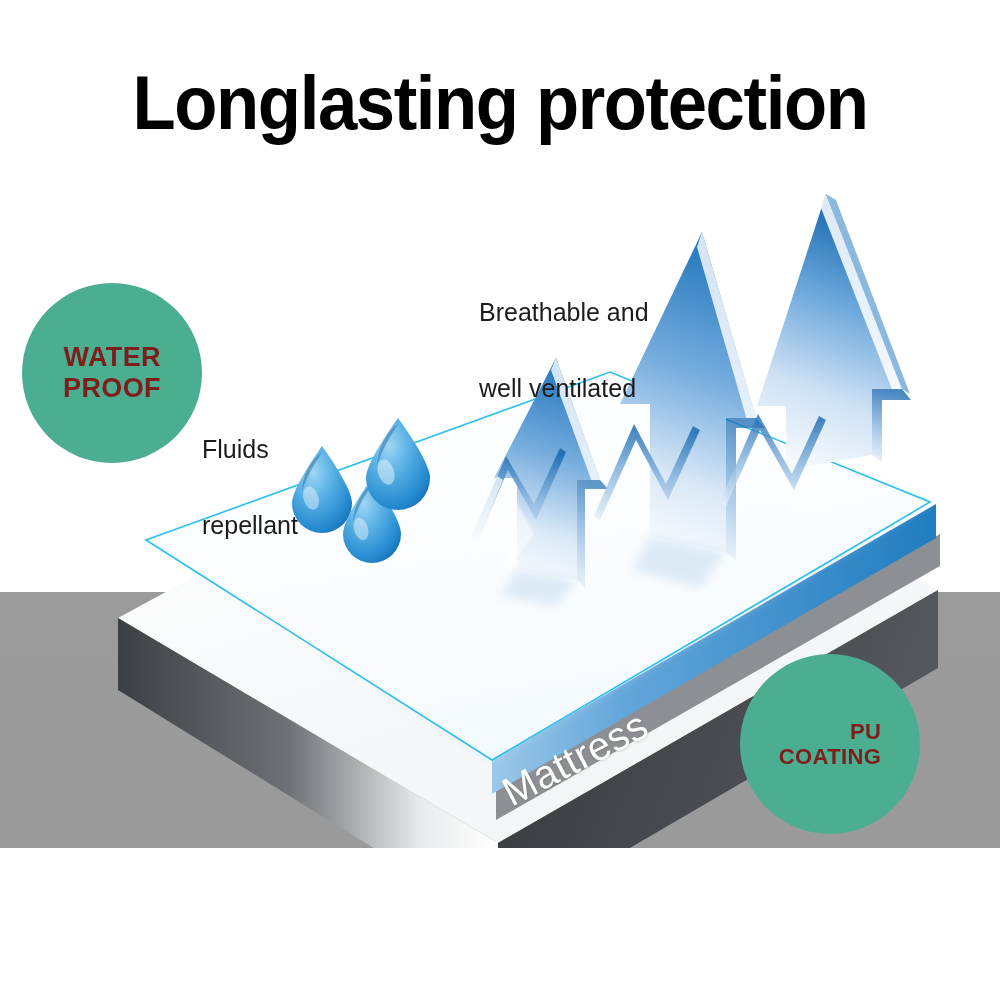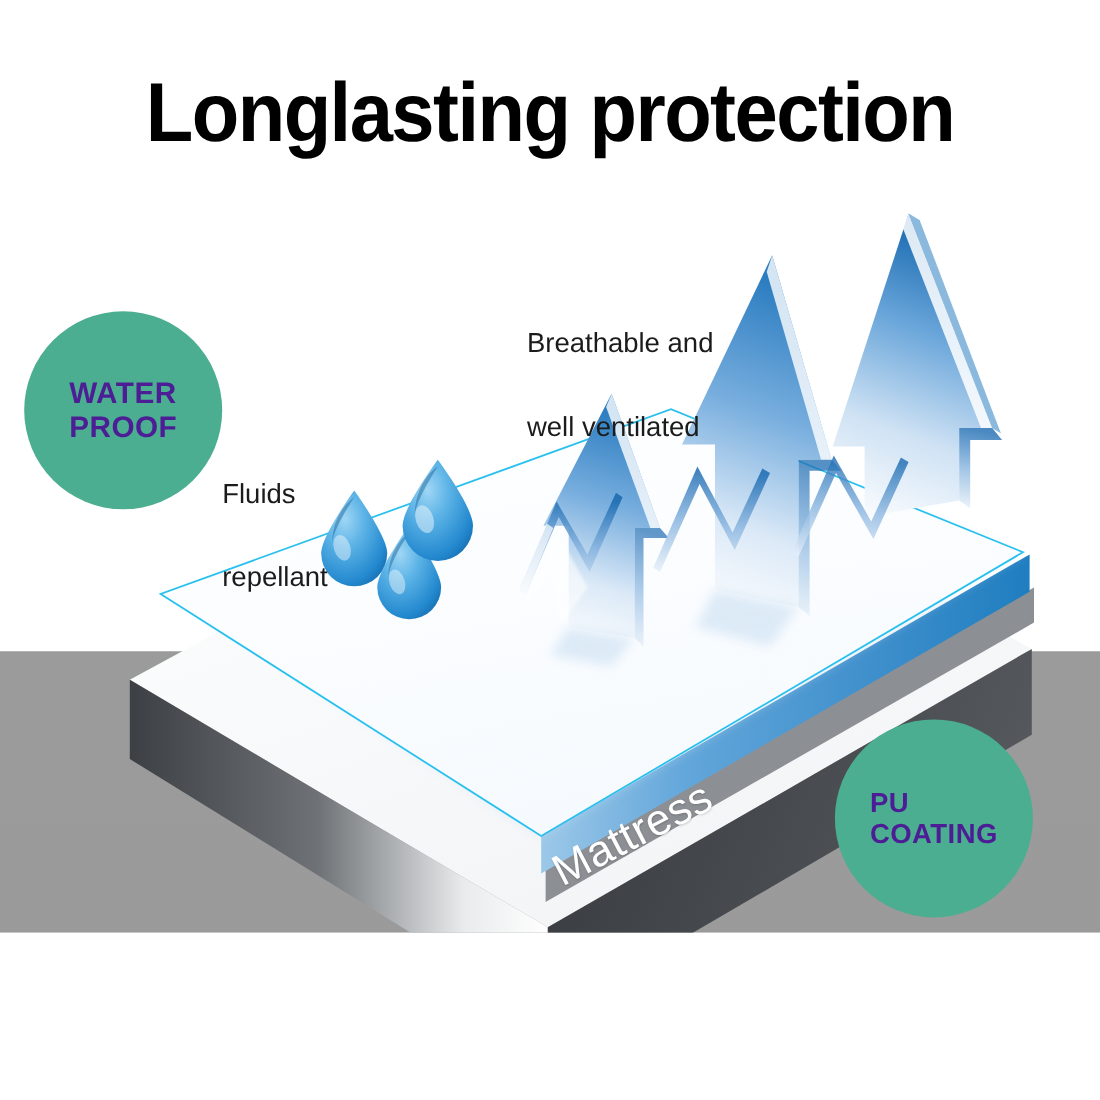--- a/index.html
+++ b/index.html
@@ -33,35 +33,35 @@
   #scene{
     position:absolute;left:0;top:0;width:1000px;height:1000px;
   }
   
   .badge{
     position:absolute;
     border-radius:50%;
     display:flex;
     align-items:center;
     justify-content:center;
-    text-align:left;
-    color:#4c1d95;
+    text-align:right;
+    color:#7f1d1d;
     font-weight:bold;
     line-height:1.14;
     letter-spacing:.4px;
   }
   #badge-waterproof{
     left:22px;top:283px;width:180px;height:180px;
     background:#4cae90;
     font-size:27px;
   }
   #badge-pucoating{
-    left:759px;top:654px;width:180px;height:180px;
+    left:740px;top:654px;width:180px;height:180px;
     background:#4cae90;
-    font-size:25px;
+    font-size:22px;
   }
   .badge span{display:block;}
   
   .callout{
     position:absolute;
     color:#1b1b1b;
     font-size:25px;
     line-height:38px;
     font-weight:normal;
     white-space:pre-line;

